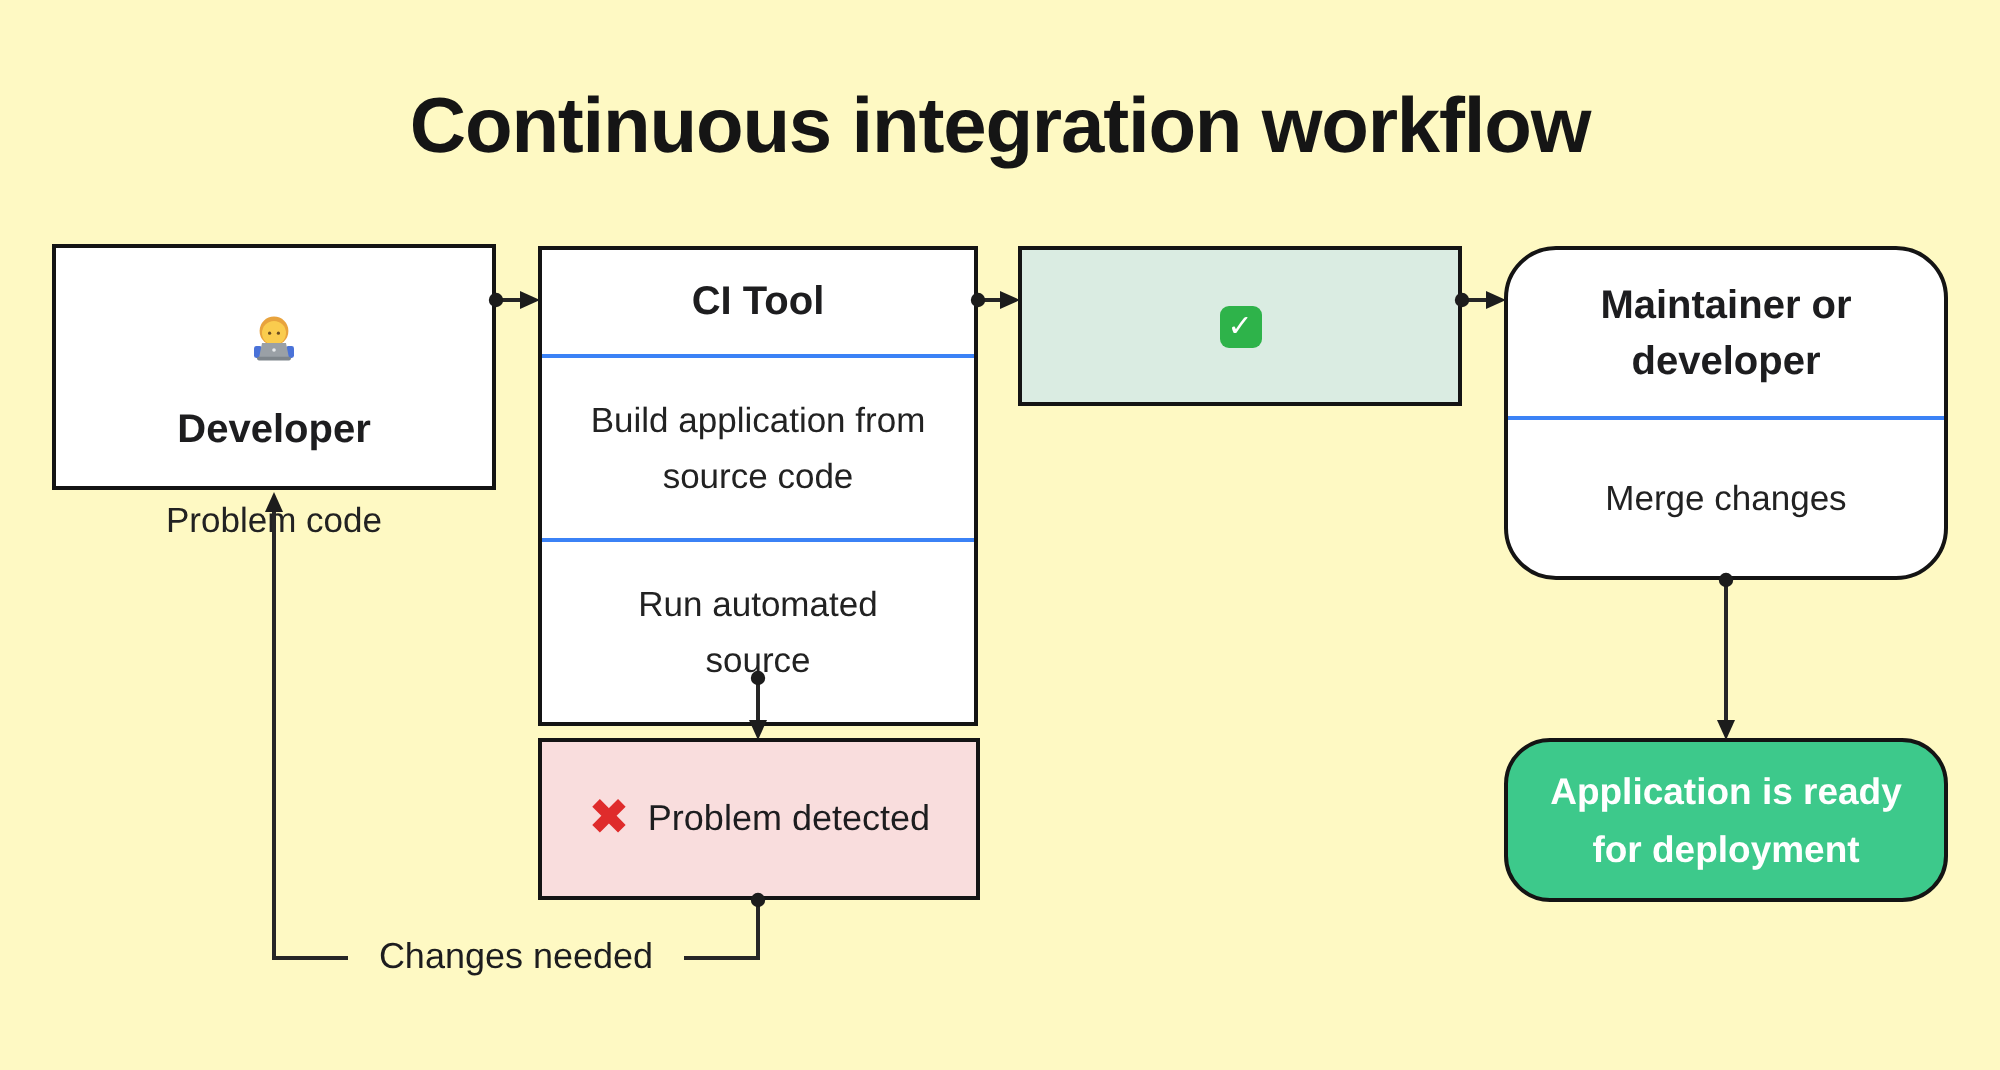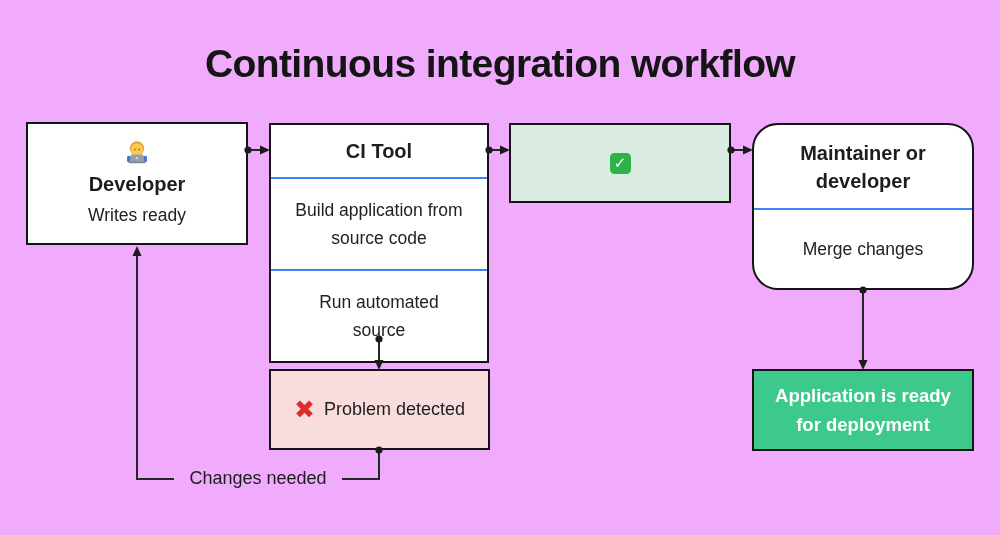--- a/index.html
+++ b/index.html
@@ -3,21 +3,21 @@
 <meta charset="utf-8">
 <style>
   html,body{margin:0;padding:0;}
   body{
     font-family:"Liberation Sans","DejaVu Sans",sans-serif;
     background:#888;
   }
   .canvas{
     position:relative;
     width:1000px;height:535px;
-    background:#f0abfc;
+    background:#fef9c3;
     overflow:hidden;
   }
   .title{
     position:absolute;
     left:0;top:42px;width:1000px;
     text-align:center;
     font-size:39px;
     font-weight:800;
     letter-spacing:-0.6px;
     color:#151515;
@@ -50,21 +50,21 @@
     line-height:28px;
     color:#222;
   }
   .narrow{ max-width:170px; }
   .row{
     flex-direction:row;
     gap:9px;
   }
   .badge-label{ font-size:18px; color:#1d1d1f; }
   
-  .dev-stack{ gap:3px; }
+  .dev-stack{ gap:17px;margin-top:32px; }
   .tech-emoji{ width:26px; height:26px; display:block; margin-bottom:2px; }
   
   .ok-box{ background:#DAECE2; }
   .check-icon{
     width:21px;height:21px;
     background:#2EB34A;
     border-radius:4.5px;
     display:flex;align-items:center;justify-content:center;
     color:#fff;font-size:15px;font-weight:700;
     flex:0 0 auto;
@@ -115,21 +115,21 @@
         <circle cx="13" cy="10.5" r="6" fill="#FACC4E"></circle>
         <circle cx="10.8" cy="10.6" r="0.8" fill="#6b4d21"></circle>
         <circle cx="15.2" cy="10.6" r="0.8" fill="#6b4d21"></circle>
         <rect x="3" y="17" width="4" height="6" rx="1.2" fill="#4A72D8"></rect>
         <rect x="19" y="17" width="4" height="6" rx="1.2" fill="#4A72D8"></rect>
         <polygon points="5.5,23 20.5,23 19,15.5 7,15.5" fill="#9AA0A6"></polygon>
         <rect x="4.5" y="22.4" width="17" height="1.8" rx="0.9" fill="#7E858B"></rect>
         <circle cx="13" cy="19" r="0.9" fill="#E8EAED"></circle>
       </svg>
       <div class="node-title">Developer</div>
-      <div class="node-sub">Writes ready</div>
+      <div class="node-sub">Problem code</div>
     </div>
   </div>
 
   <div class="box" style="left:269px;top:123px;width:220px;height:240px;">
     <div class="section" style="flex:0 0 52px;">
       <div class="node-title">CI Tool</div>
     </div>
     <div class="section">
       <div class="step-label narrow">Build application from source code</div>
     </div>
@@ -153,21 +153,21 @@
     </div>
   </div>
 
   <div class="box problem-box" style="left:269px;top:369px;width:221px;height:81px;">
     <div class="section row">
       <span class="cross-icon">✖</span>
       <span class="badge-label">Problem detected</span>
     </div>
   </div>
 
-  <div class="box deploy-box" style="left:752px;top:369px;width:222px;height:82px;">
+  <div class="box deploy-box" style="left:752px;top:369px;width:222px;height:82px;border-radius:23px;">
     <div class="section">
       <div class="deploy-label">Application is ready for deployment</div>
     </div>
   </div>
 
   <span class="edge-label">Changes needed</span>
 
   <svg class="connectors" width="1000" height="535" viewBox="0 0 1000 535" aria-hidden="true">
     <g stroke="#262626" stroke-width="2" fill="none">
 

